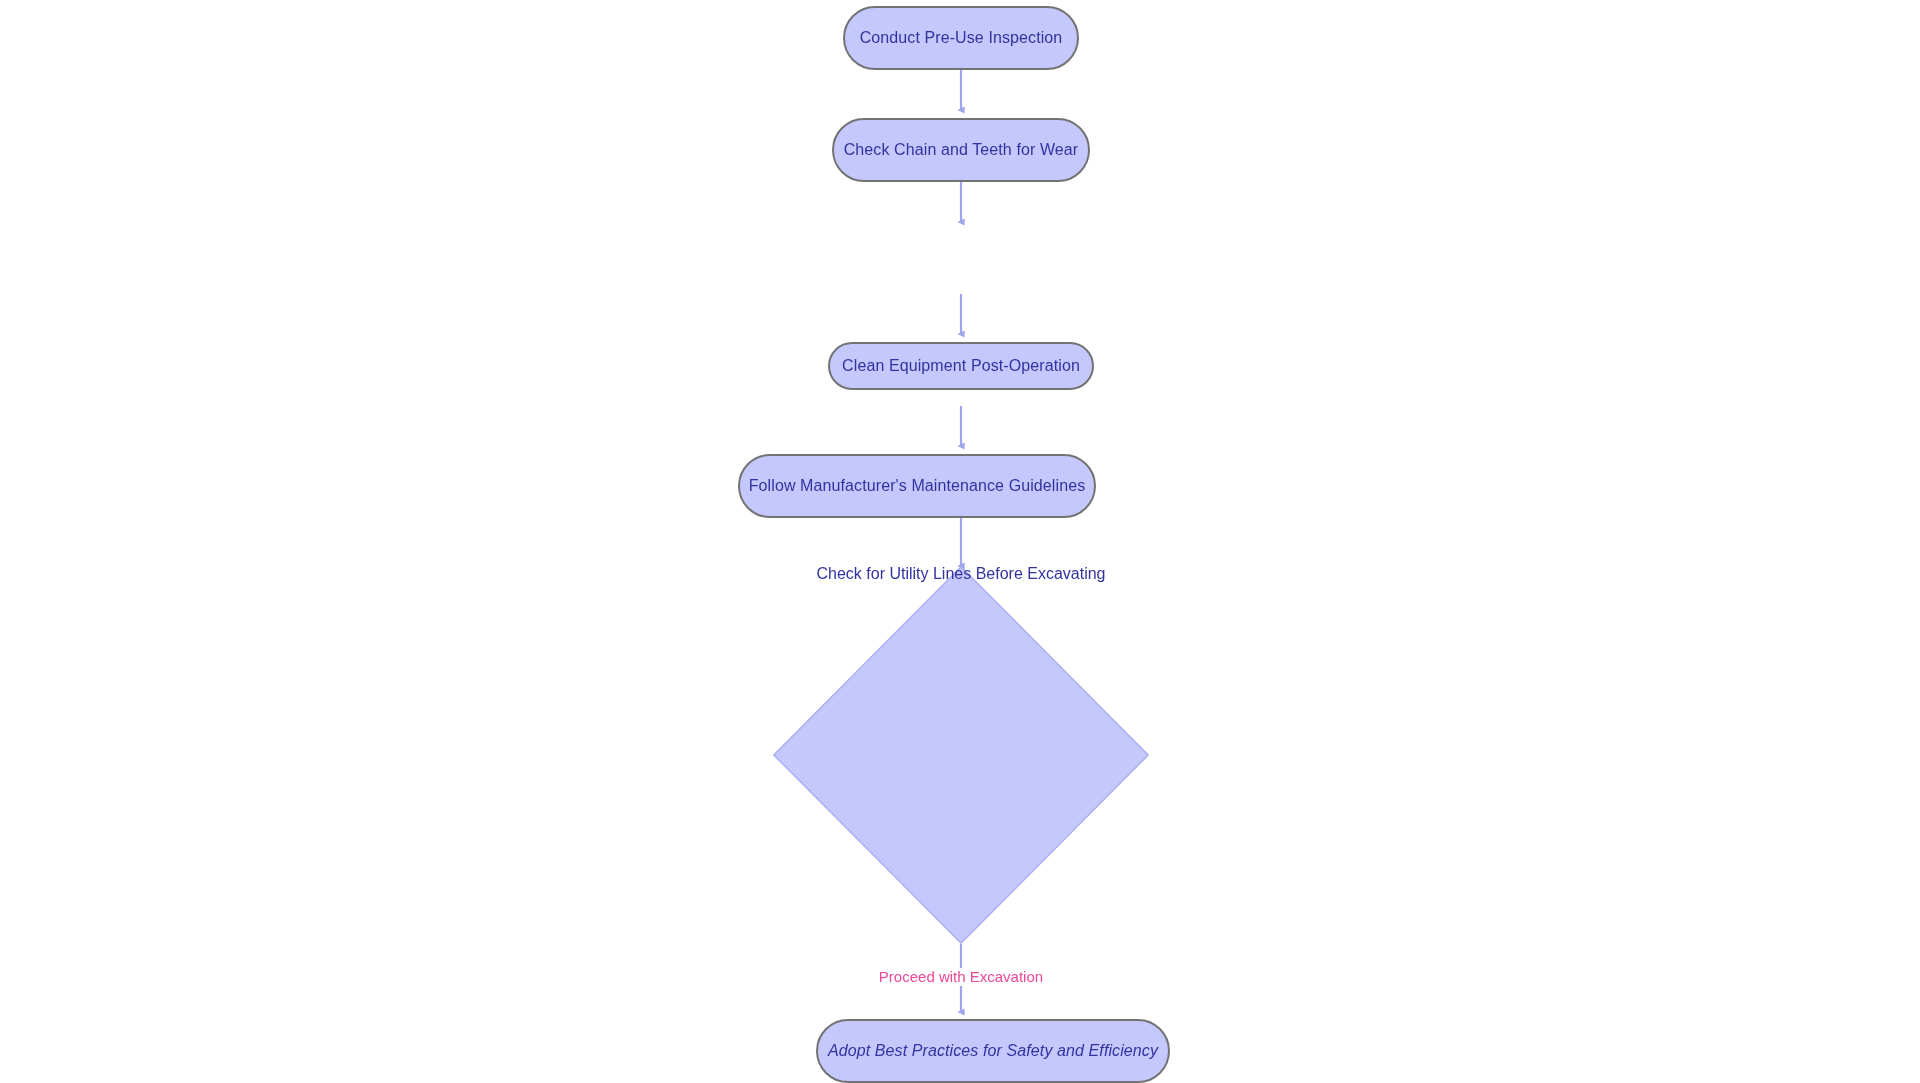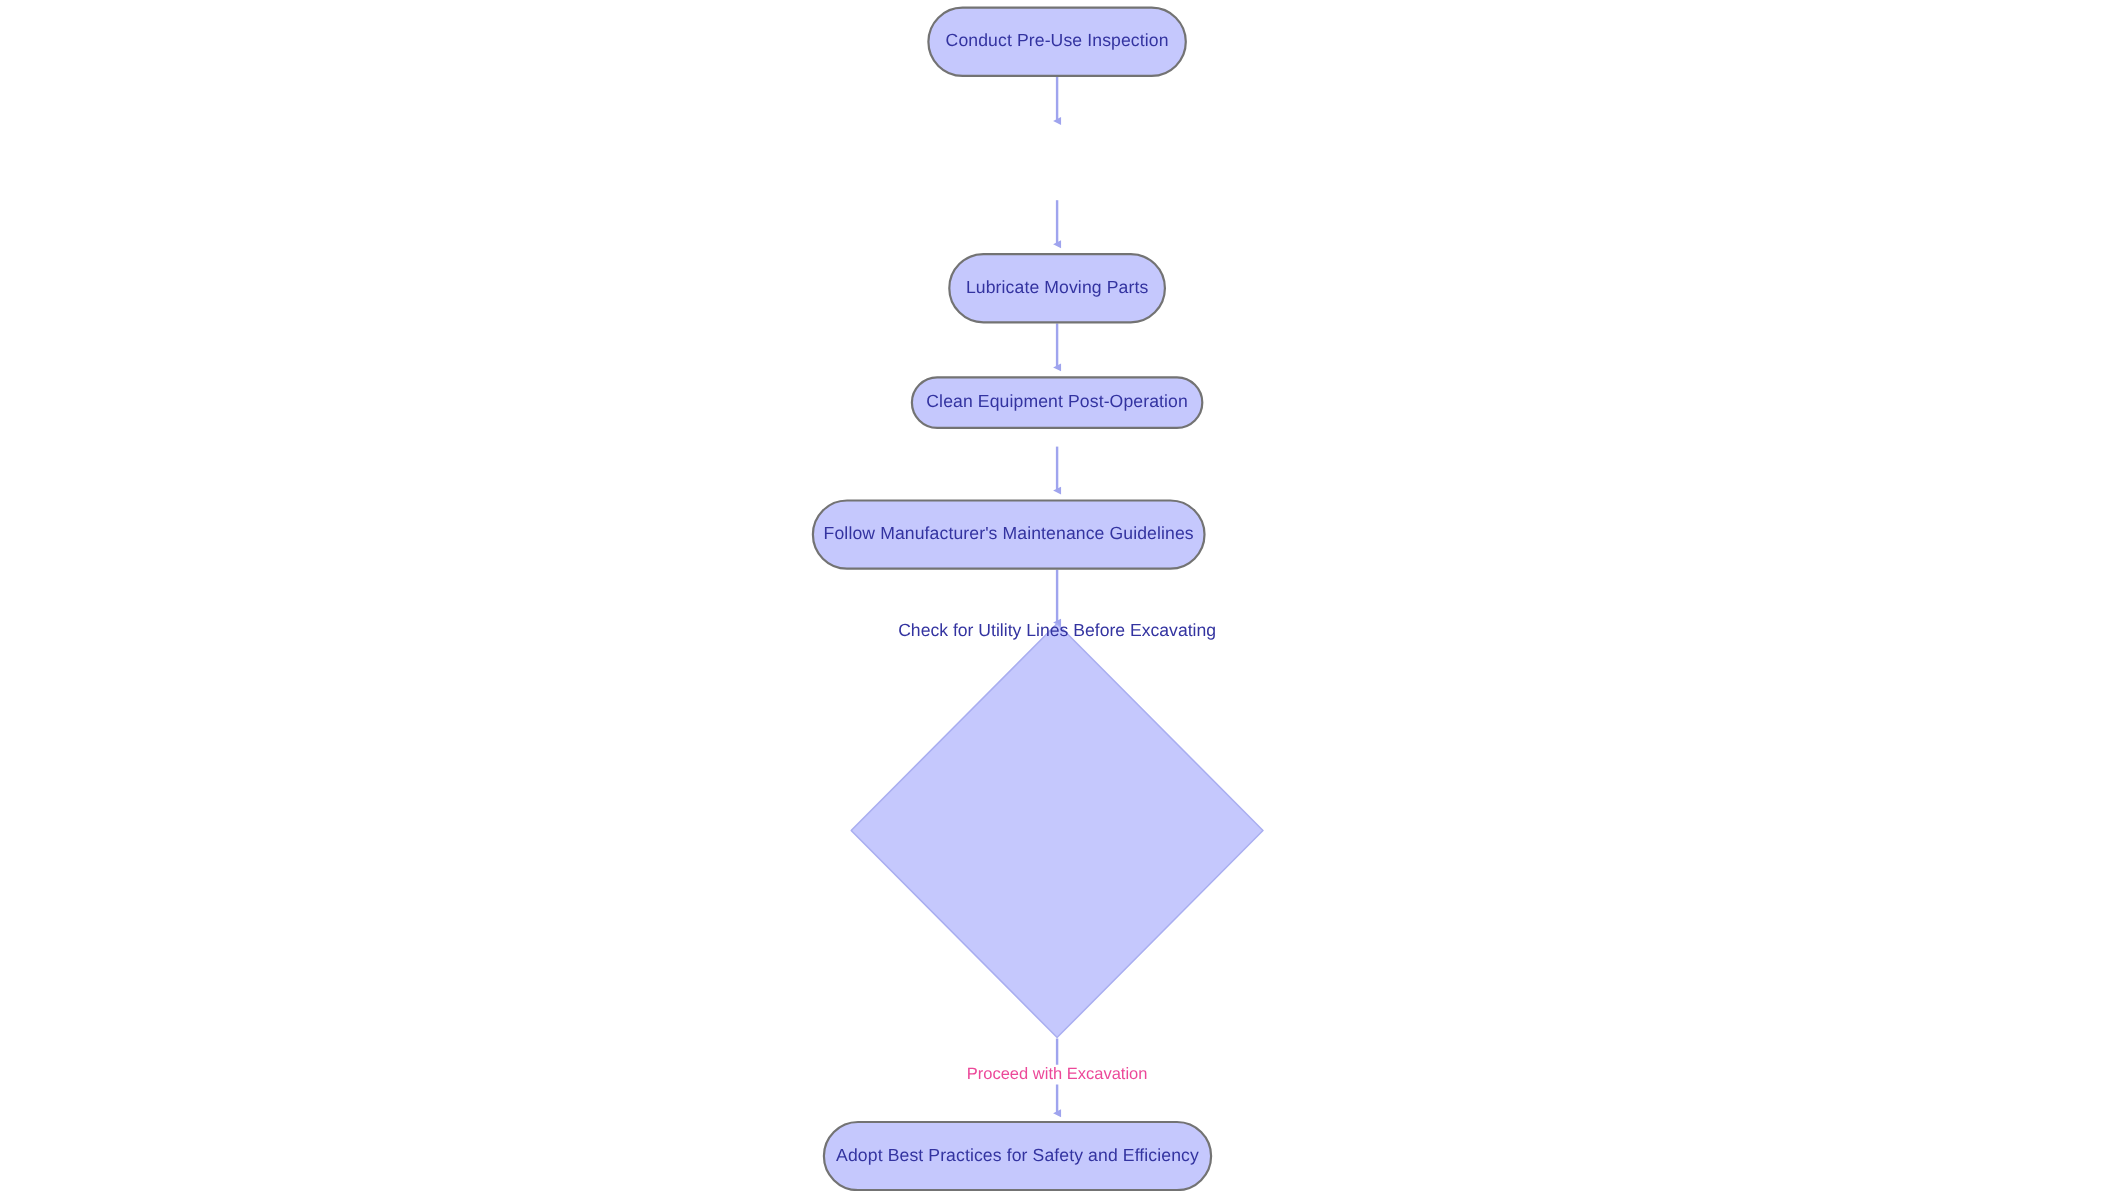--- a/index.html
+++ b/index.html
@@ -124,42 +124,42 @@
     <line x1="961" y1="944" x2="961" y2="968" stroke="#9fa4ee" stroke-width="2.2"></line>
     <line x1="961" y1="986" x2="961" y2="1012" stroke="#9fa4ee" stroke-width="2.2" marker-end="url(#arrowhead)"></line>
   </svg>
 
   <div id="node-layer">
 
     <div class="node" style="left:843px; top:6px; width:236px; height:64px;">
       <span class="node-label">Conduct Pre-Use Inspection</span>
     </div>
 
+    <div class="node" style="left:832px; top:118px; width:258px; height:64px;">
+      <span class="node-label">Check Chain and Teeth for Wear</span>
+    </div>
 
-    <div class="node" style="left:862px; top:230px; width:198px; height:64px;">
-      <span class="node-label">Lubricate Moving Parts</span>
-    </div>
 
     <div class="node" style="left:828px; top:342px; width:266px; height:48px;">
       <span class="node-label">Clean Equipment Post-Operation</span>
     </div>
 
     <div class="node" style="left:738px; top:454px; width:358px; height:64px;">
       <span class="node-label">Follow Manufacturer's Maintenance Guidelines</span>
     </div>
 
     <div class="decision-wrap" style="left:773px; top:566px; width:376px; height:378px;">
       <svg class="decision-shape" viewBox="0 0 376 378" width="376" height="378" preserveAspectRatio="none" xmlns="http://www.w3.org/2000/svg">
         <polygon points="188,0.8 375.2,189 188,377.2 0.8,189" fill="#c5c8fd" stroke="#a9aef0" stroke-width="1.4"></polygon>
       </svg>
       <span class="decision-label">Check for Utility Lines Before Excavating</span>
     </div>
 
     <div class="edge-label" style="left:961px; top:969px;">
       <span>Proceed with Excavation</span>
     </div>
 
-    <div class="node" style="left:748px; top:1019px; width:354px; height:64px;">
+    <div class="node" style="left:816px; top:1019px; width:354px; height:64px;font-style:italic;">
       <span class="node-label">Adopt Best Practices for Safety and Efficiency</span>
     </div>
 
   </div>
 </div>
 
 </body></html>

